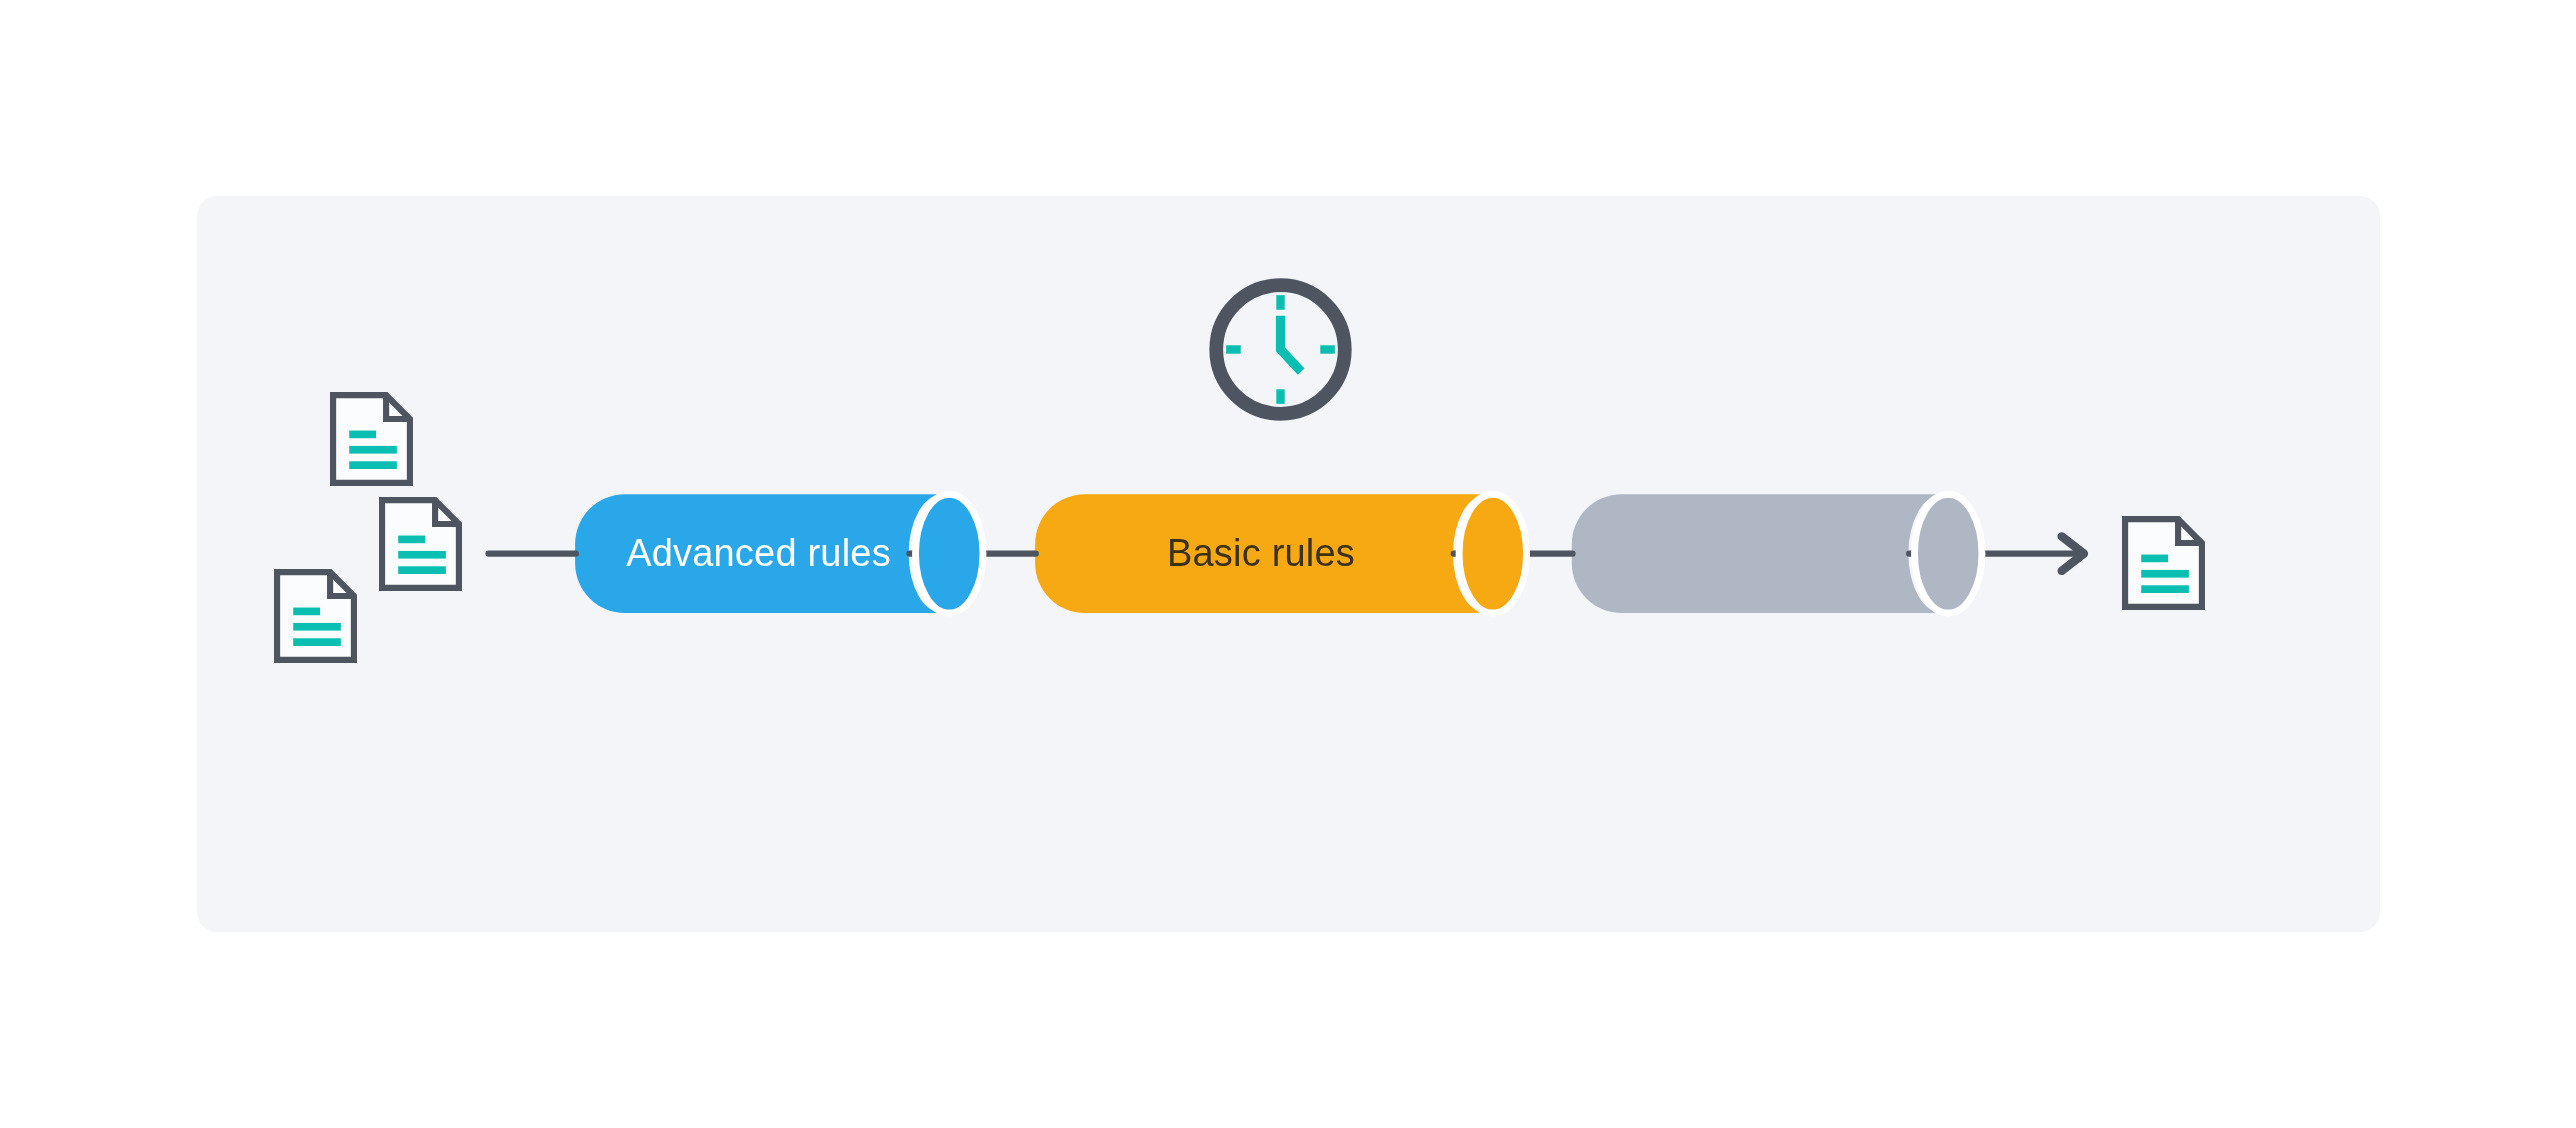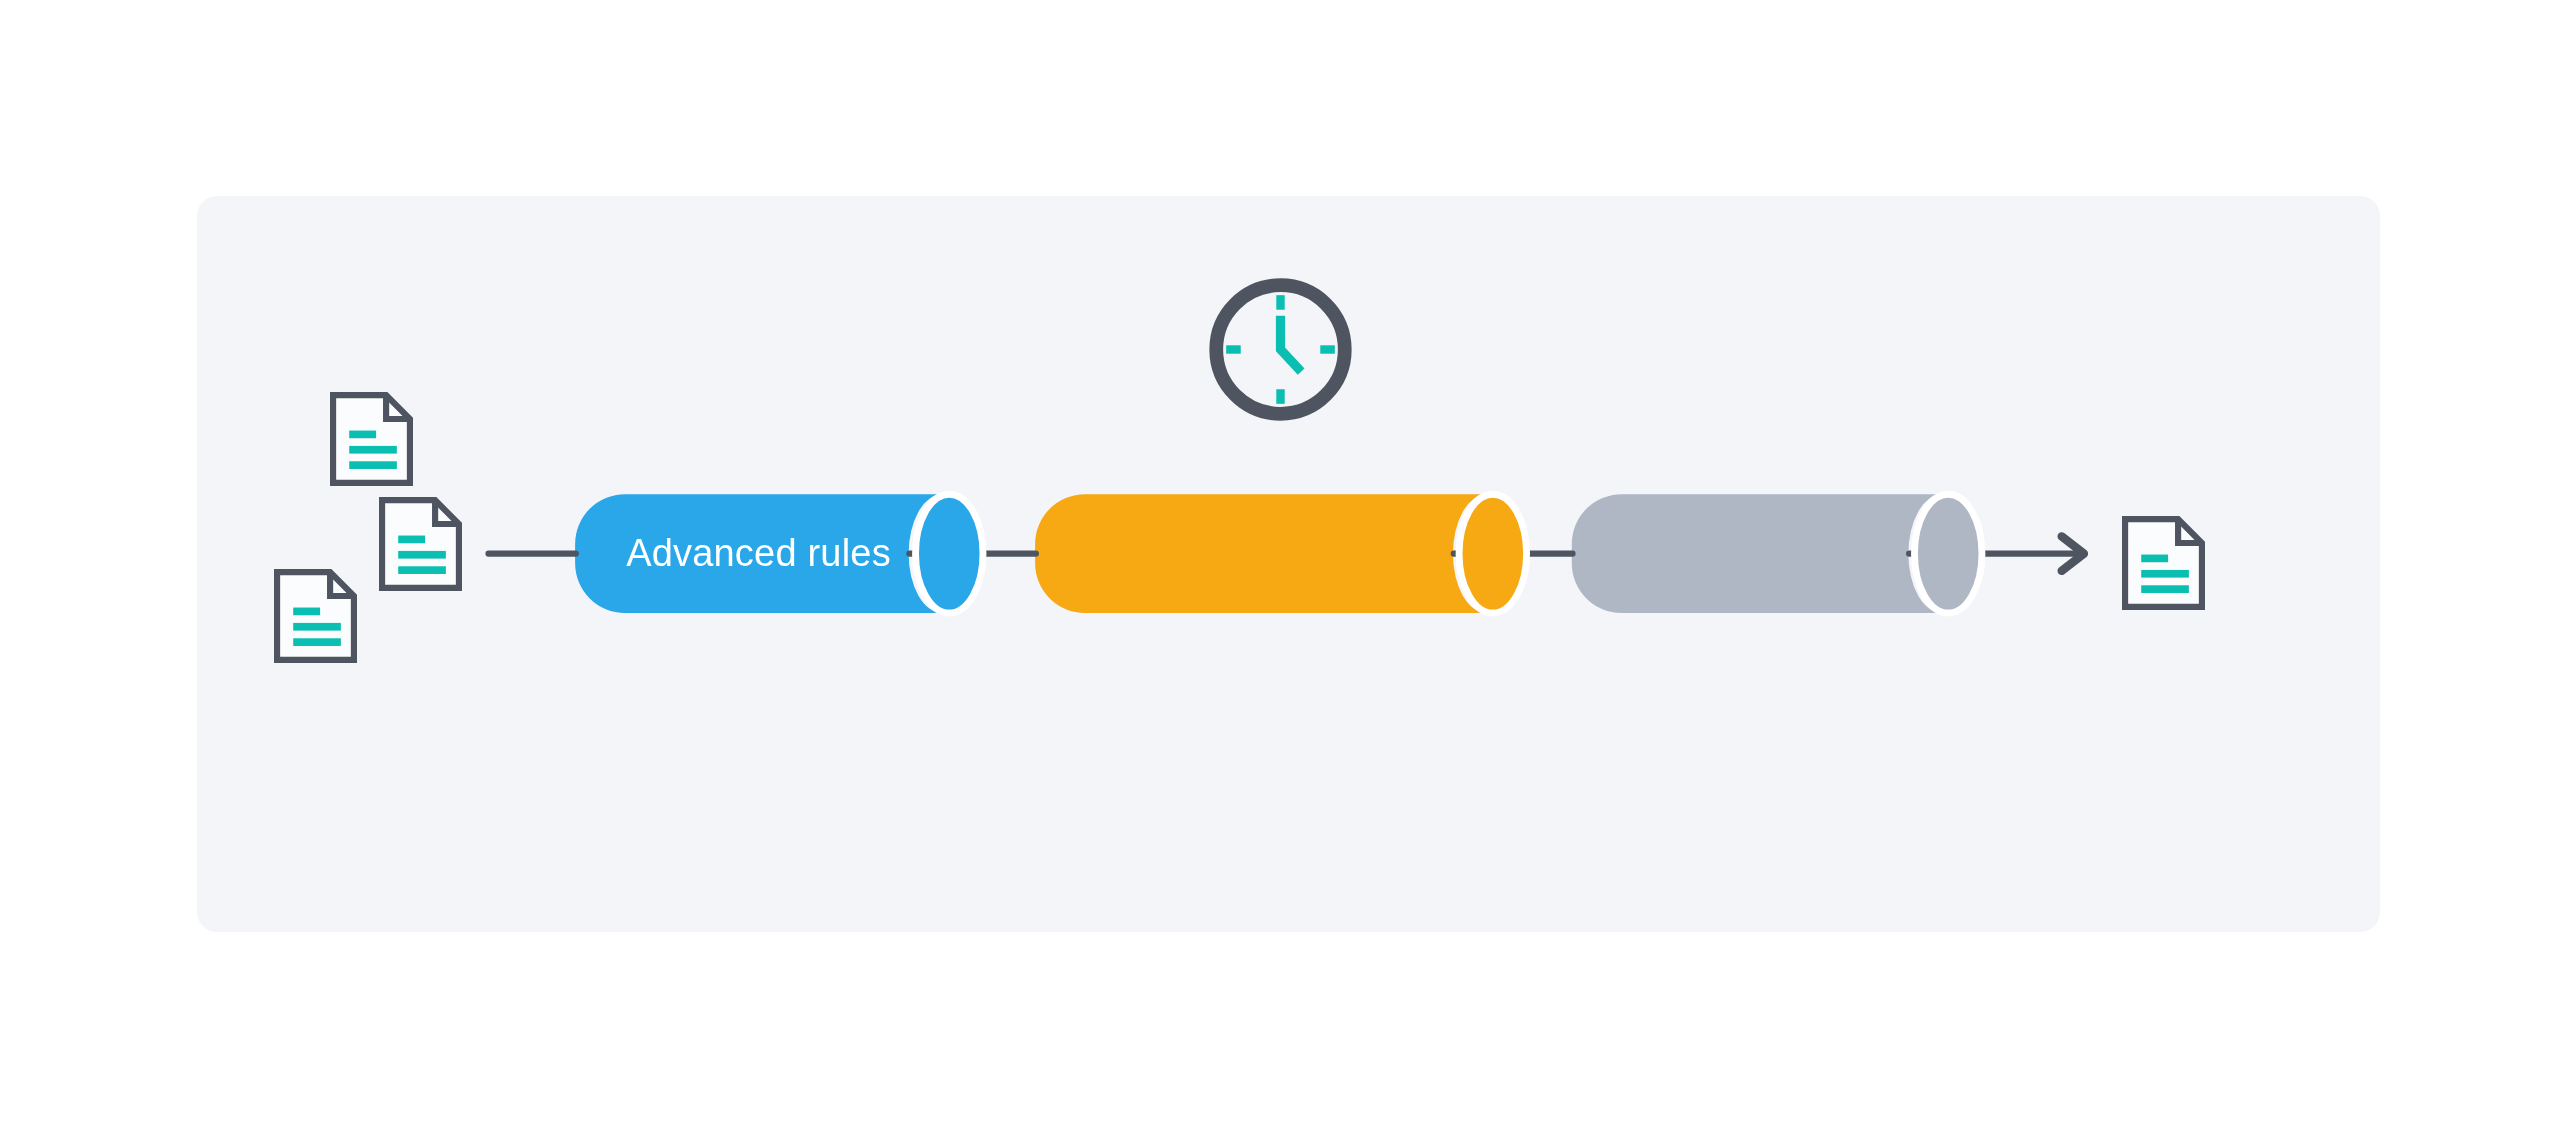--- a/index.html
+++ b/index.html
@@ -84,20 +84,21 @@
       <path class="conn" d="M 1639 466.5 H 1794"></path>
       <path class="conn" d="M 2233 466.5 H 2452"></path>
       <path class="arrow-head" d="M 2432 444 L 2461 466.5 L 2432 489"></path>
 
       <ellipse class="cap" cx="981" cy="466.5" rx="44" ry="77.5" fill="#2aa7e8"></ellipse>
       <ellipse class="cap" cx="1690" cy="466.5" rx="44" ry="77.5" fill="#f6a912"></ellipse>
       <ellipse class="cap" cx="2284" cy="466.5" rx="44" ry="77.5" fill="#afb6c4"></ellipse>
     </svg>
 
     <div class="stage-label label-1" style="color: rgb(255, 255, 255);">Advanced rules</div>
+    <div class="stage-label label-2" style="color: rgb(59, 50, 22);">Basic rules</div>
 
     <svg class="abs" style="left:1925px;top:320px" width="83" height="94" viewBox="0 0 108 122">
       <path class="doc-page" d="M 4 4 H 73 L 104 35 V 118 H 4 Z"></path>
       <path class="doc-fold" d="M 73 4 V 35 H 104"></path>
       <rect class="doc-bar" x="25" y="50" width="35" height="10"></rect>
       <rect class="doc-bar" x="25" y="70" width="62" height="10"></rect>
       <rect class="doc-bar" x="25" y="90" width="62" height="10"></rect>
     </svg>
 
   </div>

